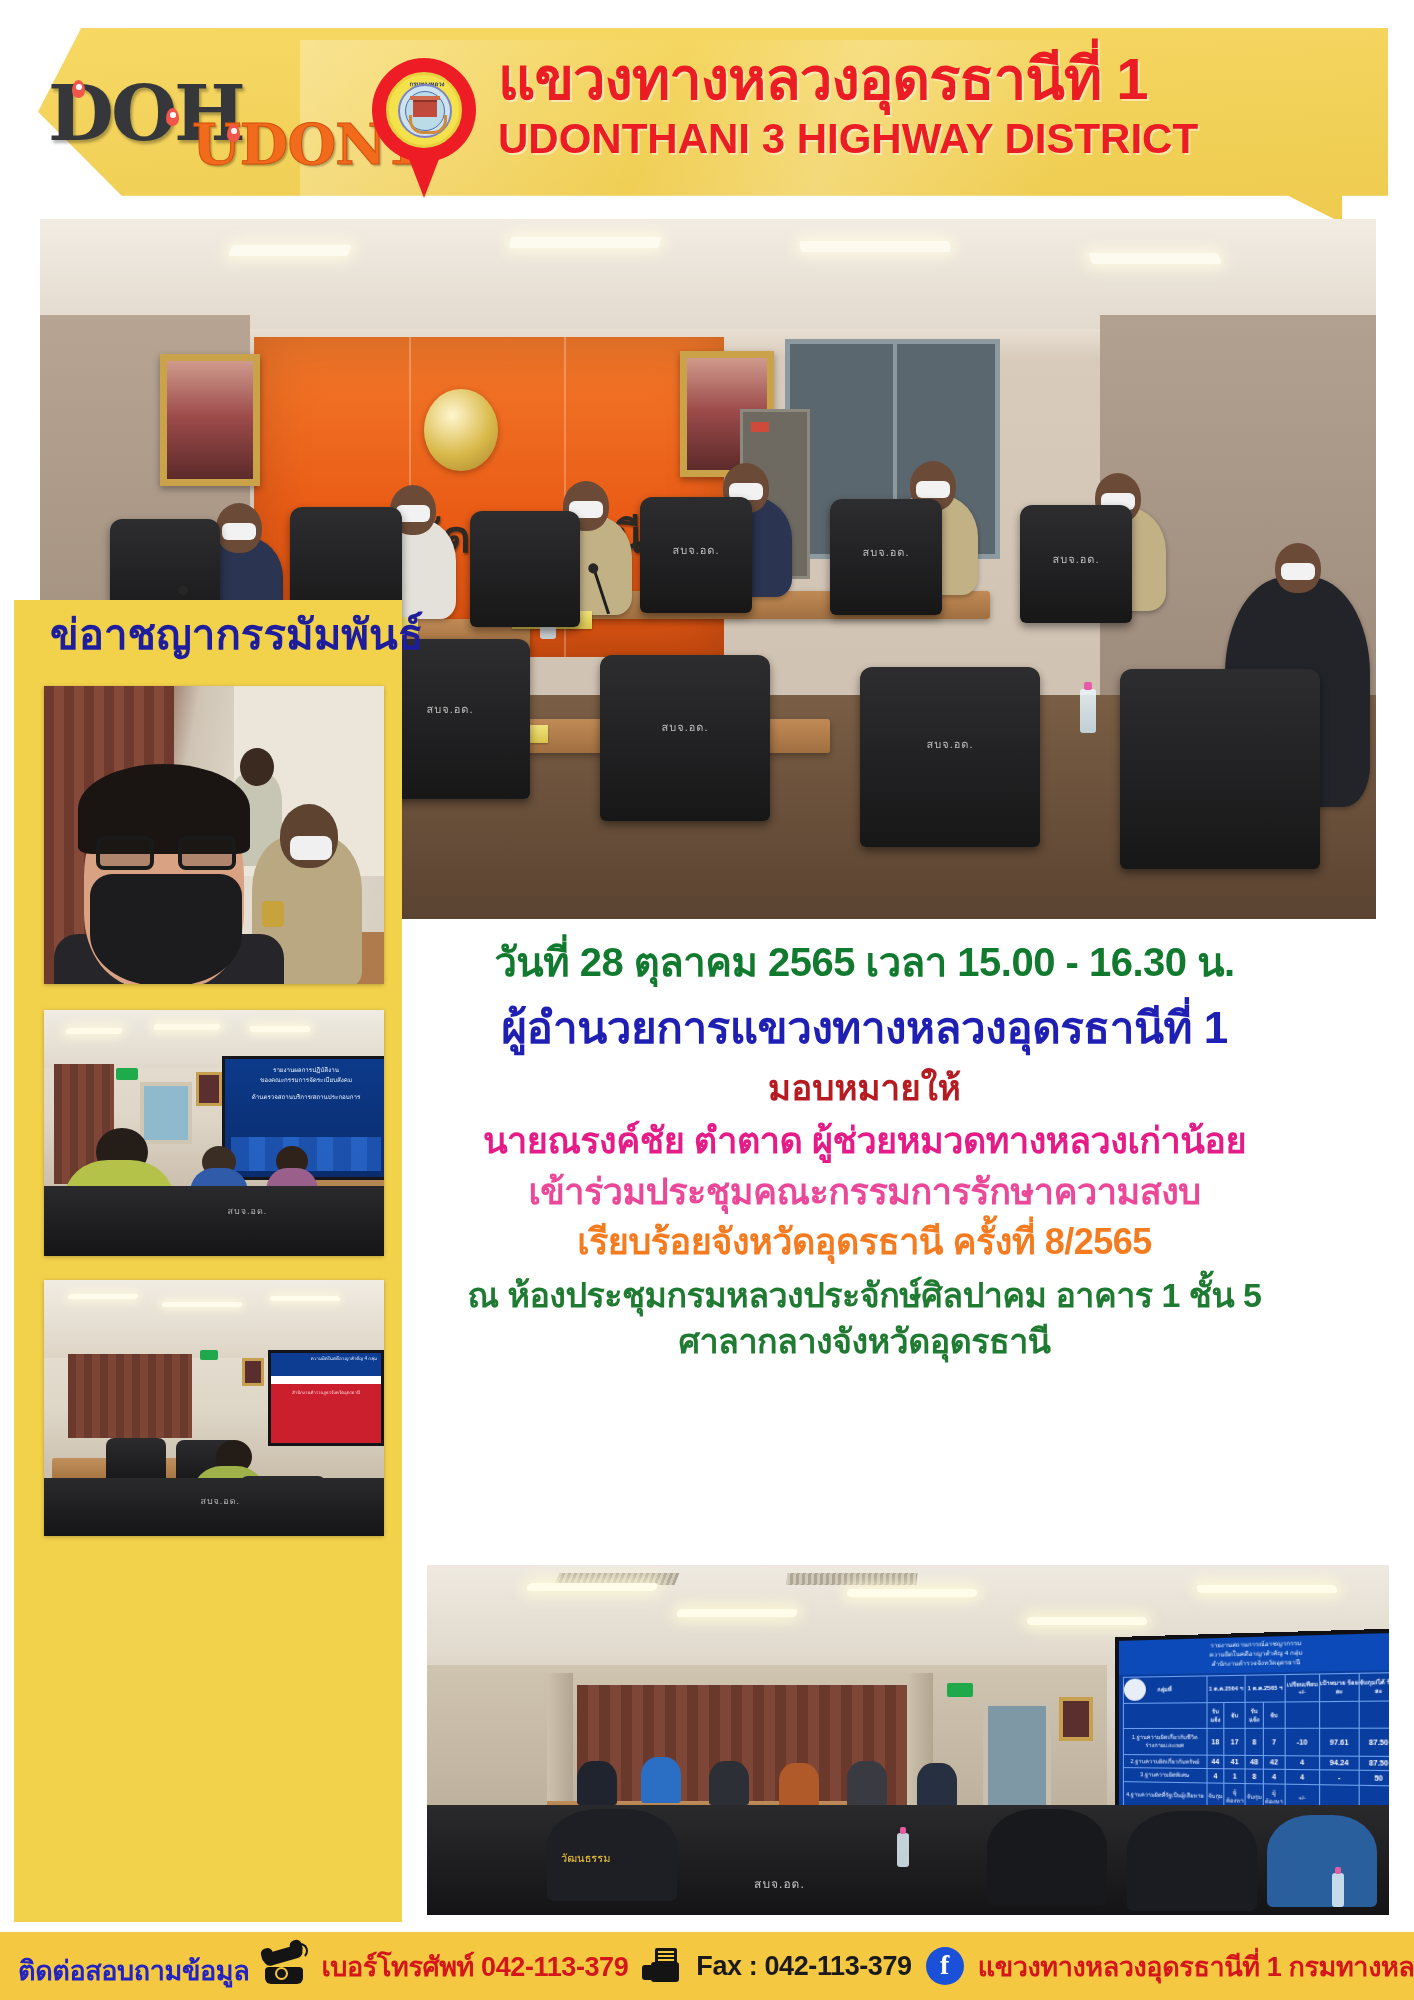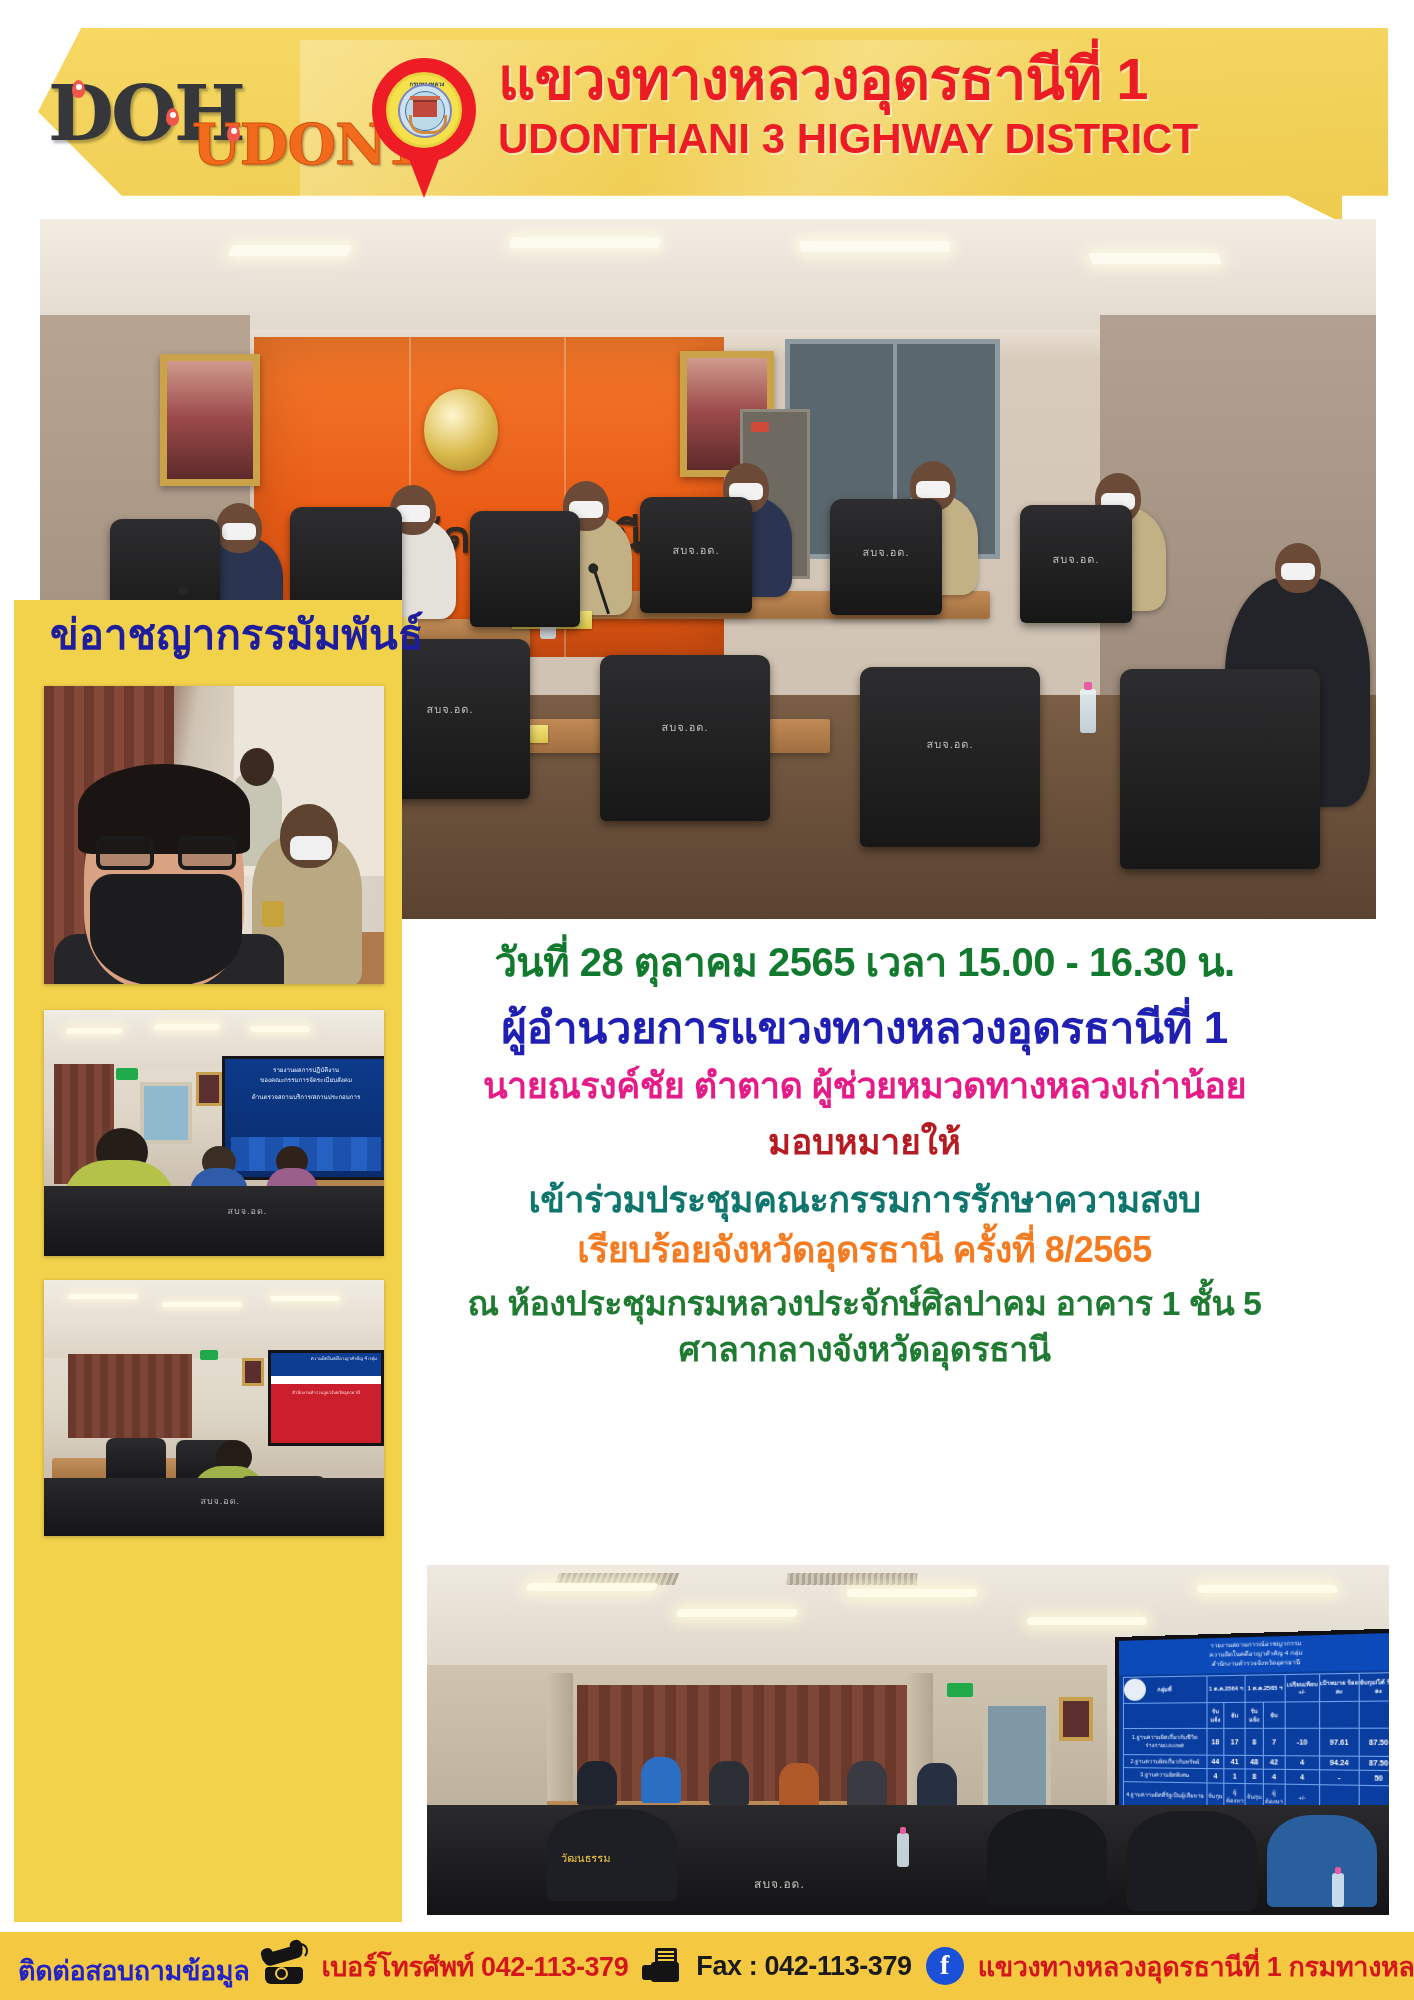--- a/index.html
+++ b/index.html
@@ -288,21 +288,21 @@
   .text-panel{
     position:absolute;left:402px;top:920px;width:925px;height:640px;
     background:#ffffff;padding-top:4px;box-sizing:border-box;text-align:center;
   }
   .tline{line-height:1.12;white-space:nowrap;font-weight:bold;}
   .t-date{font-size:40px;color:#117a2e;margin-top:16px;letter-spacing:-.5px;}
   .t-name{font-size:44px;color:#e8131a;margin-top:20px;letter-spacing:-.5px;}
   .t-role{font-size:44px;color:#1f1fb4;margin-top:18px;letter-spacing:-.5px;}
   .t-assign{font-size:35px;color:#b61b22;margin-top:16px;}
   .t-delegate{font-size:36px;color:#e51b87;margin-top:14px;letter-spacing:-.5px;}
-  .t-meet1{font-size:36px;color:#0f766e;margin-top:18px;letter-spacing:-.5px;}
+  .t-meet1{font-size:36px;color:#ec4899;margin-top:10px;letter-spacing:-.5px;}
   .t-meet2{font-size:36px;color:#f47b20;margin-top:10px;letter-spacing:-.5px;}
   .t-place1{font-size:34px;color:#1f7a32;margin-top:14px;letter-spacing:-.5px;}
   .t-place2{font-size:34px;color:#1f7a32;margin-top:8px;letter-spacing:-.5px;}
 
   
   .right-photo-wrap{
     position:absolute;left:402px;top:1555px;width:1012px;height:368px;background:#ffffff;
   }
   .right-photo{
     position:absolute;left:25px;top:10px;width:962px;height:350px;overflow:hidden;background:#2b2b2b;
@@ -590,22 +590,22 @@
       <div class="rm-greenh"></div>
       <div class="rm-green"></div>
       <div class="rm-row r4"></div>
       <div class="rm-front"></div>
     </div>
   </div>
 
   <div class="text-panel">
     <div class="tline t-date">วันที่ 28 ตุลาคม 2565  เวลา 15.00 - 16.30 น.</div>
     <div class="tline t-role">ผู้อำนวยการแขวงทางหลวงอุดรธานีที่ 1</div>
+    <div class="tline t-assign">มอบหมายให้</div>
     <div class="tline t-delegate">นายณรงค์ชัย ตำตาด ผู้ช่วยหมวดทางหลวงเก่าน้อย</div>
-    <div class="tline t-assign">มอบหมายให้</div>
     <div class="tline t-meet1">เข้าร่วมประชุมคณะกรรมการรักษาความสงบ</div>
     <div class="tline t-meet2">เรียบร้อยจังหวัดอุดรธานี  ครั้งที่ 8/2565</div>
     <div class="tline t-place1">ณ ห้องประชุมกรมหลวงประจักษ์ศิลปาคม อาคาร 1 ชั้น 5</div>
     <div class="tline t-place2">ศาลากลางจังหวัดอุดรธานี</div>
   </div>
 
   <div class="right-photo-wrap">
     <div class="right-photo">
       <div class="rp-bg"></div>
       <div class="rp-ceil"></div>

